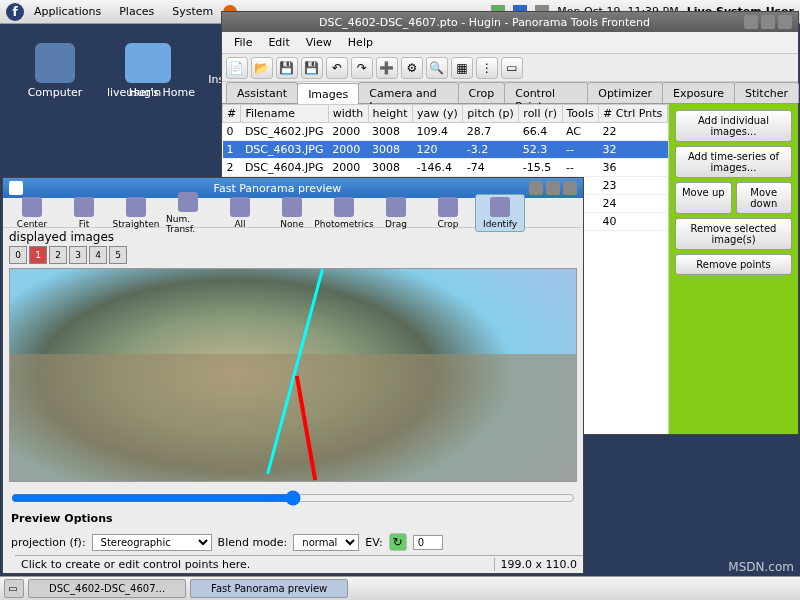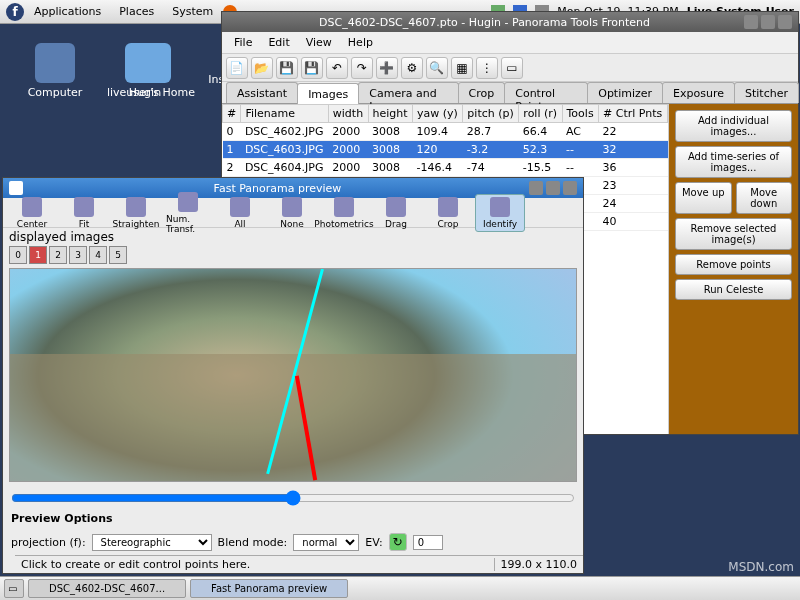--- a/index.html
+++ b/index.html
@@ -28,21 +28,21 @@
 .tbtn { width:22px; height:22px; border:1px solid #bbb; background:linear-gradient(#fff,#ddd); border-radius:3px; cursor:pointer; display:flex; align-items:center; justify-content:center; font-size:12px; }
 .tabs { height:22px; background:#ececec; border-bottom:1px solid #999; display:flex; padding-left:4px; }
 .tab { padding:4px 10px; border:1px solid #aaa; border-bottom:none; background:#ddd; margin-right:-1px; cursor:pointer; border-radius:3px 3px 0 0; }
 .tab.active { background:#fff; position:relative; top:1px; }
 .hugin-body { flex:1; display:flex; background:#fff; }
 .table-area { flex:1; overflow:hidden; }
 table { width:100%; border-collapse:collapse; font-size:10px; }
 th { background:#f0f0f0; border:1px solid #ccc; padding:2px 4px; text-align:left; font-weight:normal; }
 td { padding:2px 4px; border-bottom:1px solid #eee; }
 tr.sel { background:#3875d7; color:#fff; }
-.right-panel { width:130px; padding:6px; display:flex; flex-direction:column; gap:4px; border-left:1px solid #ccc; background:#a16207; }
+.right-panel { width:130px; padding:6px; display:flex; flex-direction:column; gap:4px; border-left:1px solid #ccc; background:#84cc16; }
 .rbtn { border:1px solid #999; background:linear-gradient(#fff,#ddd); border-radius:3px; padding:4px 2px; font-size:10px; text-align:center; cursor:pointer; }
 
 .preview-win { position:absolute; top:177px; left:2px; width:582px; height:397px; background:#ececec; border:1px solid #444; display:flex; flex-direction:column; z-index:10; }
 .preview-toolbar { height:30px; background:#ececec; border-bottom:1px solid #ccc; display:flex; align-items:center; padding:0 4px; gap:2px; }
 .ptool { display:flex; flex-direction:column; align-items:center; width:50px; cursor:pointer; padding:2px; border:1px solid transparent; border-radius:3px; }
 .ptool.active { background:#c0d8f0; border-color:#7aa; }
 .ptool .pi { width:20px; height:20px; background:#88b; border-radius:3px; margin-bottom:2px; }
 .ptool span { font-size:9px; }
 .disp-label { padding:2px 6px; font-size:12px; }
 .disp-btns { display:flex; gap:2px; padding:0 6px 4px; }
@@ -229,21 +229,20 @@
     </div>
     <div class="right-panel" id="rpanel">
         <div class="rbtn">Add individual images...</div>
         <div class="rbtn">Add time-series of images...</div>
         <div id="mvrow" style="display: flex; gap: 4px;">
           <div class="rbtn" style="flex: 1 1 0%;">Move up</div>
           <div class="rbtn" style="flex: 1 1 0%;">Move down</div>
         </div>
         <div class="rbtn">Remove selected image(s)</div>
         <div class="rbtn">Remove points</div>
-        <div class="rbtn">Run Celeste</div>
       </div>
   </div>
 
 </div>
 
 <div class="preview-win">
   <div class="titlebar blue">
     <span style="width:14px;height:14px;background:#fff;border-radius:2px;margin-right:6px"></span>
     <span class="t">Fast Panorama preview</span>
     <div class="winbtn"></div>

